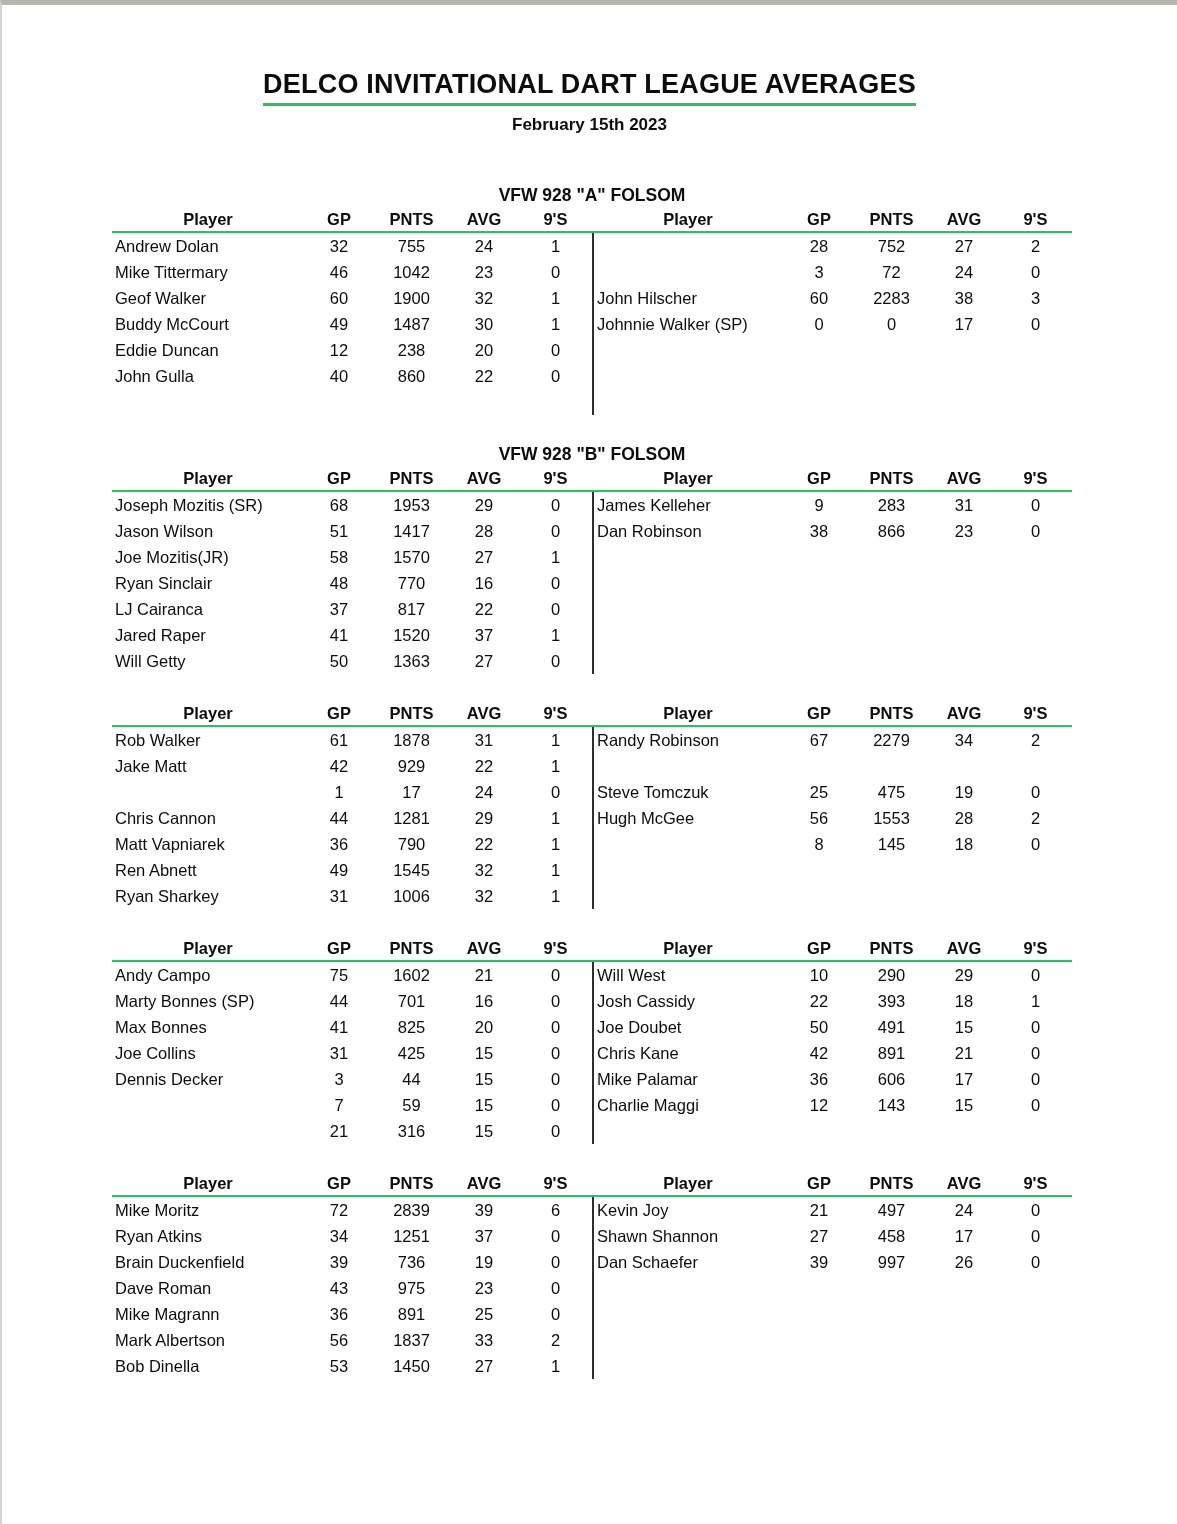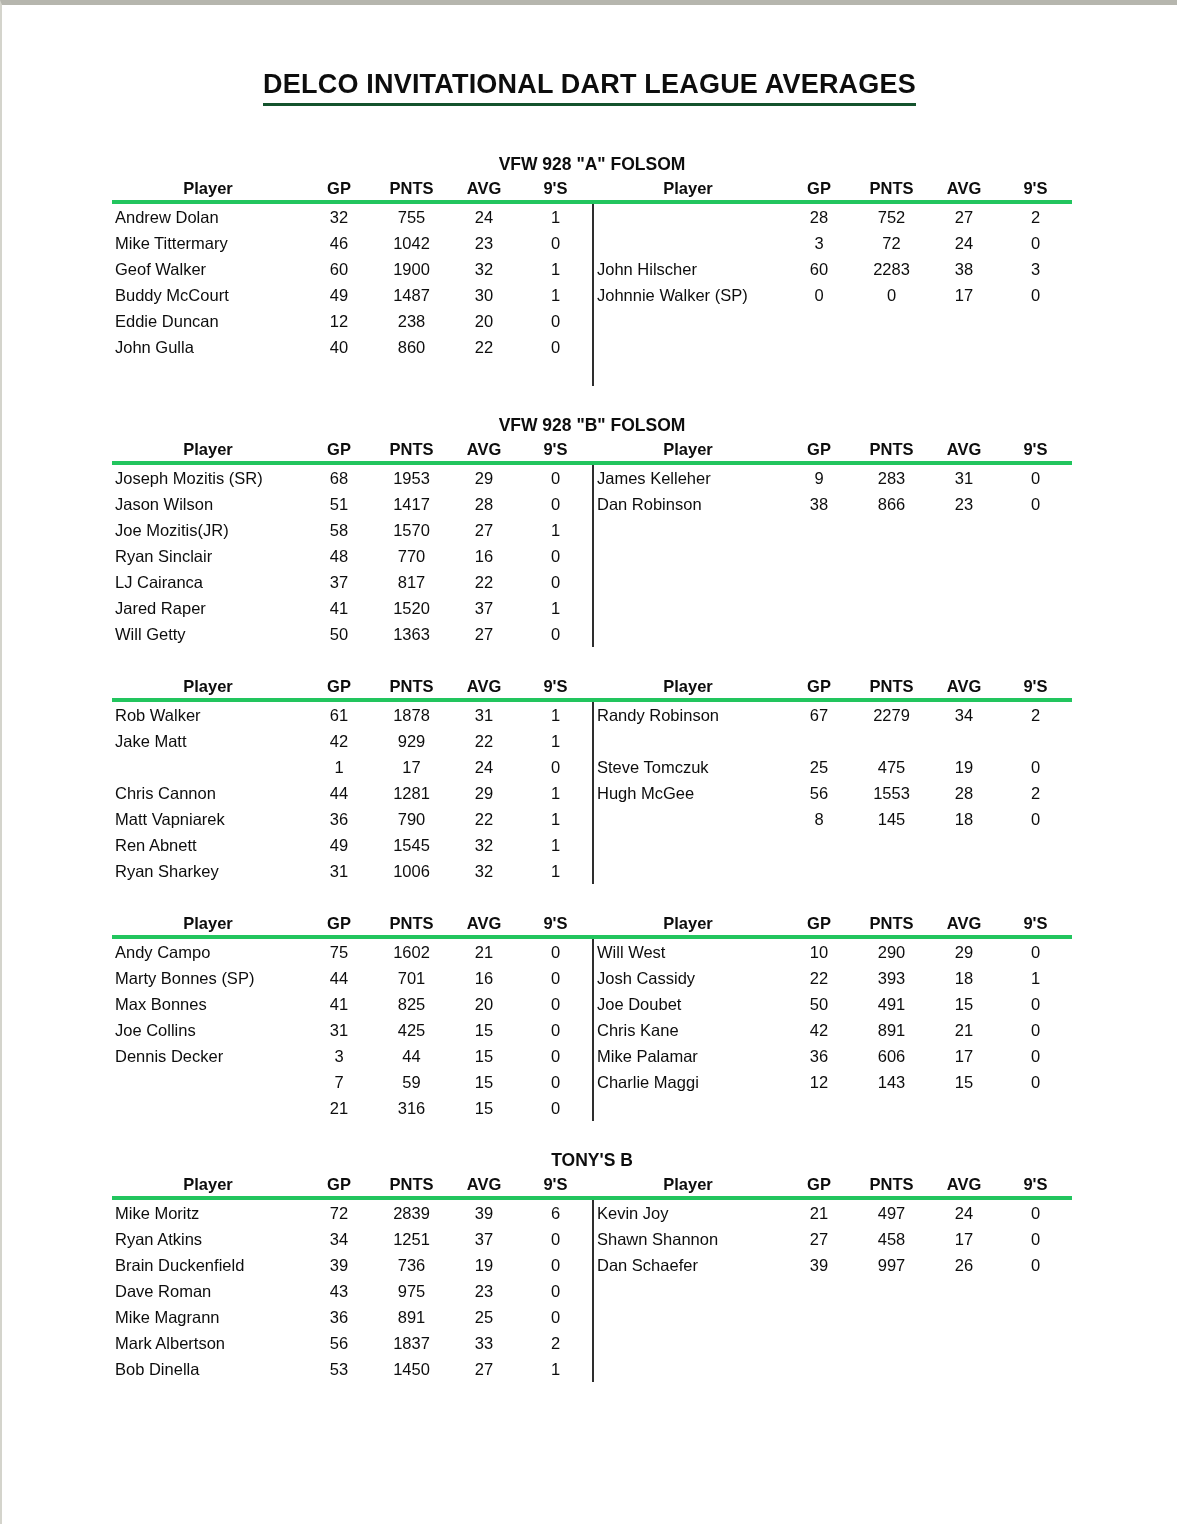--- a/index.html
+++ b/index.html
@@ -15,21 +15,21 @@
   }
   .page { padding-top:64px; }
   .doc-title {
     text-align:center;
     font-size:27px;
     font-weight:bold;
     letter-spacing:0.2px;
   }
   .doc-title .underline {
     display:inline-block;
-    border-bottom:3px solid #14532d;
+    border-bottom:3px solid #22c55e;
     padding-bottom:3px;
   }
   .doc-date {
     text-align:center;
     font-size:17px;
     font-weight:bold;
     margin-top:9px;
     height:22px;
   }
   .section { margin-top:27px; }
@@ -47,21 +47,21 @@
     display:flex;
   }
   .half { width:480px; box-sizing:border-box; }
   .hrow {
     display:grid;
     grid-template-columns:192px 70px 75px 70px 73px;
     height:24px;
     align-items:center;
     font-weight:bold;
     font-size:16.5px;
-    border-bottom:4px solid #22c55e;
+    border-bottom:2px solid #22c55e;
   }
   .hrow .c { text-align:center; }
   .tbody { }
   .tbody-divided { border-left:2px solid #2e2e2e; }
   .tbody-divided .row { grid-template-columns:190px 70px 75px 70px 73px; }
   .row {
     display:grid;
     grid-template-columns:192px 70px 75px 70px 73px;
     height:26px;
     align-items:center;
@@ -70,20 +70,21 @@
   .row .c { text-align:center; white-space:nowrap; }
   .row .c0 { text-align:left; padding-left:3px; }
 </style>
 </head>
 <body>
 
 <div class="page">
   <div class="doc-title">
     <span class="underline">DELCO INVITATIONAL DART LEAGUE AVERAGES</span>
   </div>
+  <div class="doc-date">February 15th 2023</div>
   <div id="sections">
   <div class="section first">
     <div class="section-title">VFW 928 "A" FOLSOM</div>
     <div class="tables">
       <div class="half">
         <div class="hrow">
               <div class="c c0">Player</div>
               <div class="c c1">GP</div>
               <div class="c c2">PNTS</div>
               <div class="c c3">AVG</div>
@@ -567,21 +568,20 @@
                 <div class="c c2"></div>
                 <div class="c c3"></div>
                 <div class="c c4"></div>
               </div>
             </div>
       </div>
     </div>
   </div>
 
   <div class="section">
-    <div class="section-title">TONY'S B</div>
     <div class="tables">
       <div class="half">
         <div class="hrow">
               <div class="c c0">Player</div>
               <div class="c c1">GP</div>
               <div class="c c2">PNTS</div>
               <div class="c c3">AVG</div>
               <div class="c c4">9'S</div>
             </div>
         <div class="tbody">

